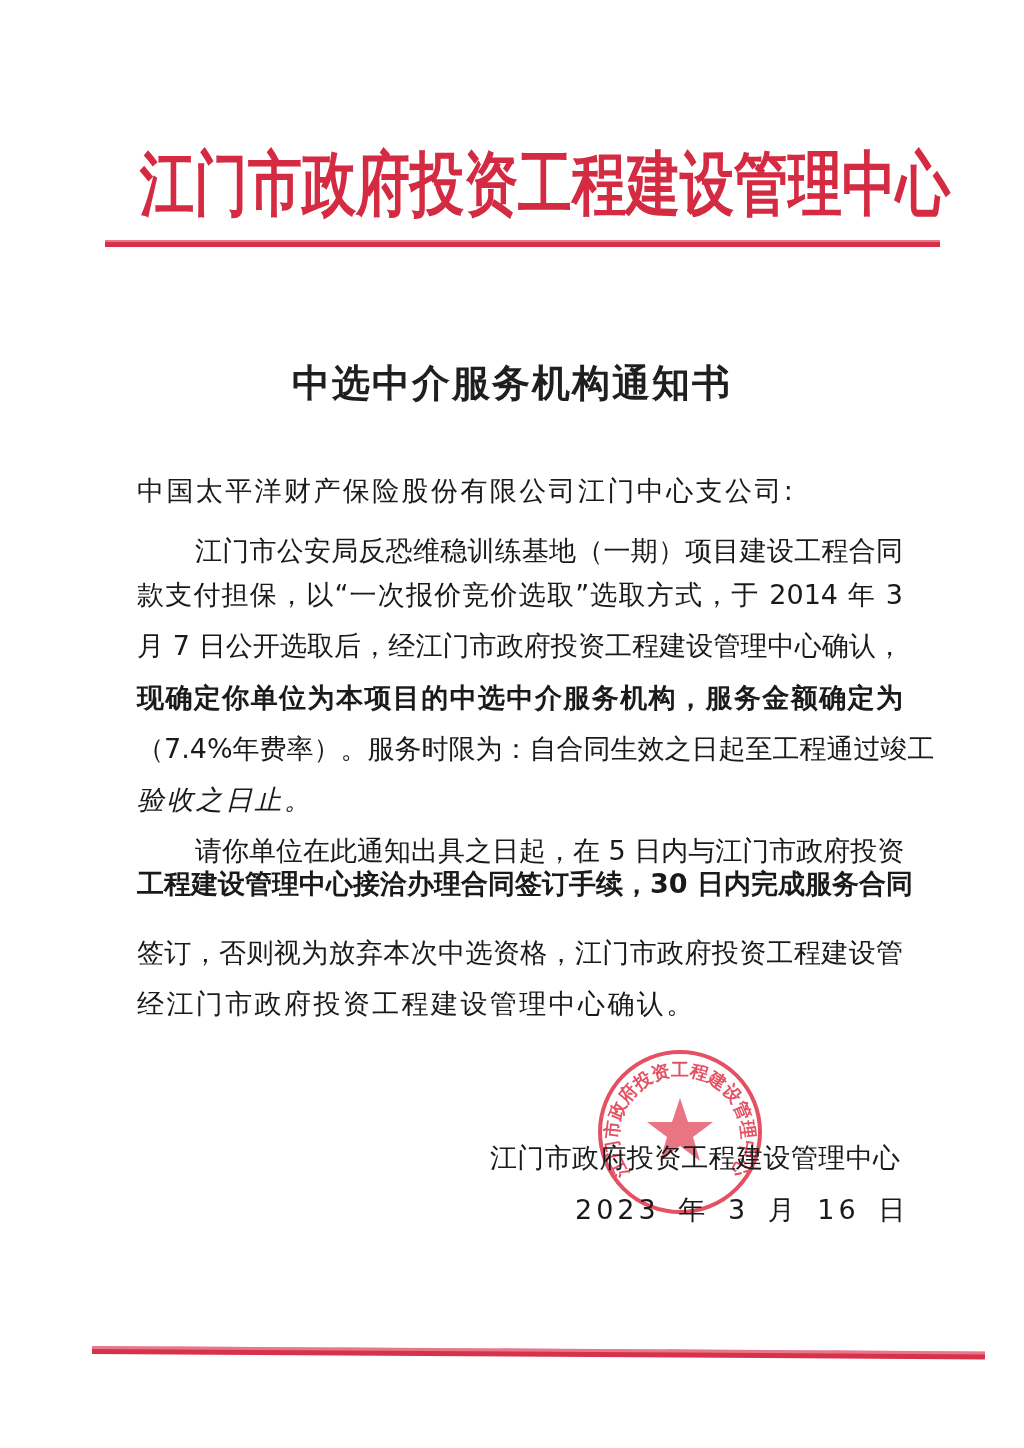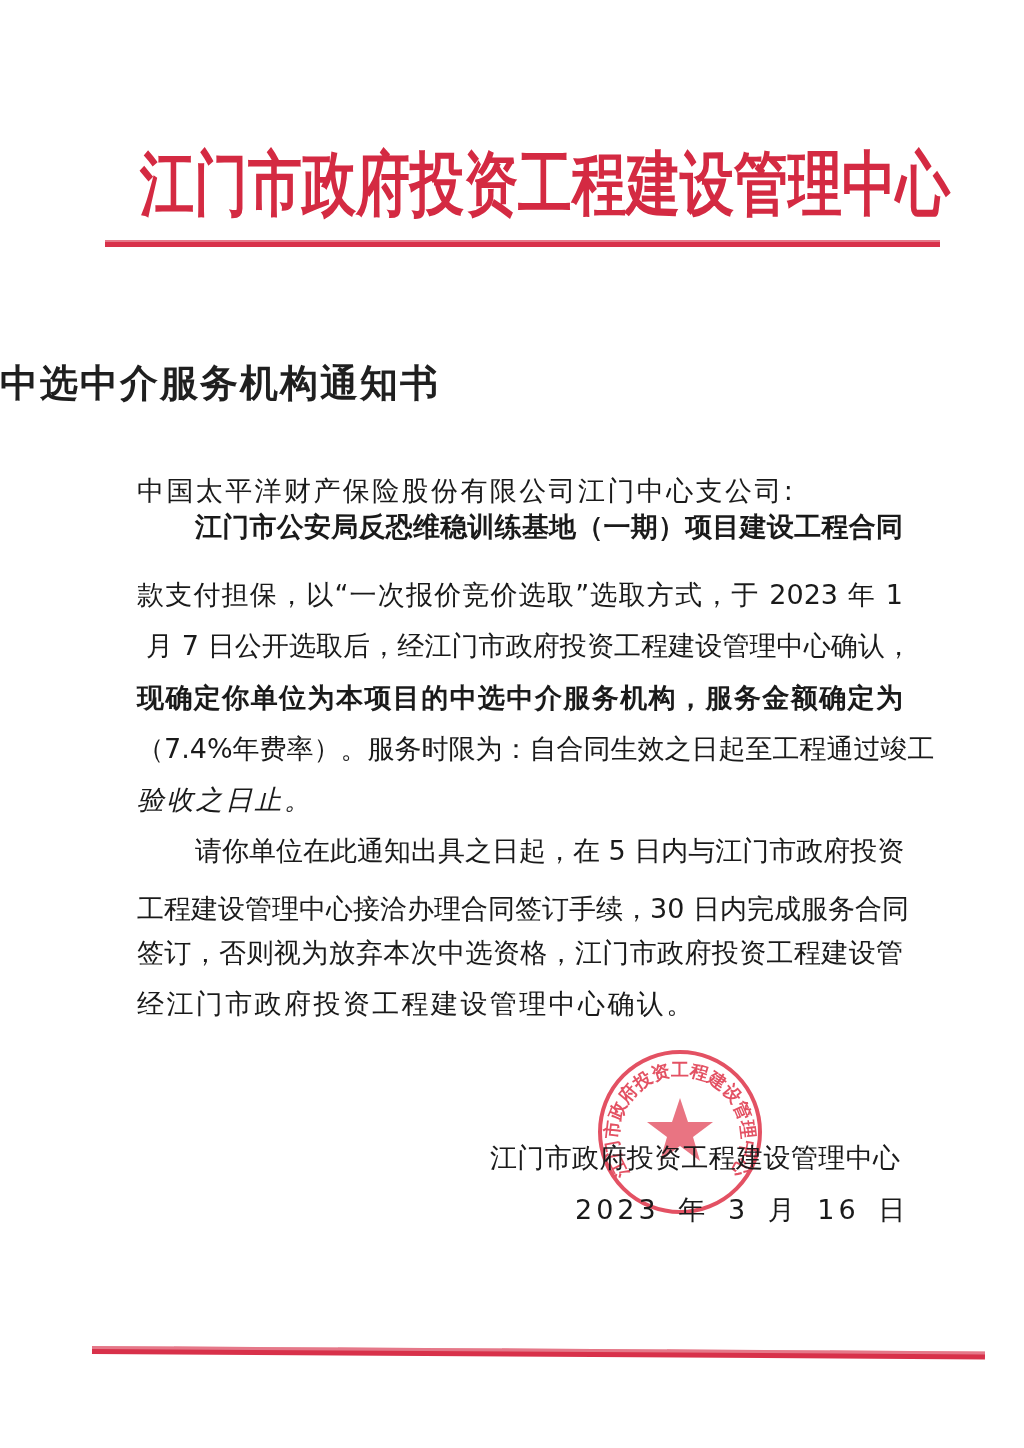--- a/index.html
+++ b/index.html
@@ -14,21 +14,21 @@
   }
   .letterhead span { display: inline-block; transform: scaleY(1.3); transform-origin: center; }
   .rule {
     position: absolute; background: #d8314a;
   }
   .rule.top { left: 105px; top: 240px; width: 835px; height: 7px;
               box-shadow: inset 0 2px 0 rgba(255,255,255,0.35); }
   .rule.bottom { left: 92px; top: 1346px; width: 893px; height: 8px;
                  box-shadow: inset 0 3px 0 rgba(255,255,255,0.35); transform: rotate(0.35deg); transform-origin: left center; }
   .doc-title {
-    position: absolute; left: 0; top: 358px; width: 1024px; 
+    position: absolute; left: 0; top: 358px; width: 1024px; text-align: center;
     font-size: 38px; font-weight: bold; color: #1f1f1f; letter-spacing: 2px;
     font-family: "DejaVu Serif", "Liberation Serif", serif;
   }
   .body-text {
     position: absolute; left: 137px; width: 768px;
     font-family: "DejaVu Sans", "Liberation Sans", sans-serif;
     font-size: 27px; color: #1a1a1a;
   }
   .line {
     position: absolute; left: 0; height: 34px; line-height: 34px; white-space: nowrap;
@@ -51,29 +51,29 @@
 <body>
 
 <div class="letterhead"><span>江门市政府投资工程建设管理中心</span></div>
 <div class="rule top"></div>
 
 <div class="doc-title">中选中介服务机构通知书</div>
 
 <div class="body-text" style="top:474px;">
   <div class="line short" style="top:0px;">中国太平洋财产保险股份有限公司江门中心支公司:</div>
 
-  <div class="line indent" style="top:36px;font-weight:bold;">江门市公安局反恐维稳训练基地（一期）项目建设工程合同</div>
-  <div class="line" style="top:104px;">款支付担保，以“一次报价竞价选取”选取方式，于 2023 年 1</div>
-  <div class="line" style="top:155px;margin-left:9px;">月 7 日公开选取后，经江门市政府投资工程建设管理中心确认，</div>
+  <div class="line indent" style="top:60px;">江门市公安局反恐维稳训练基地（一期）项目建设工程合同</div>
+  <div class="line" style="top:104px;">款支付担保，以“一次报价竞价选取”选取方式，于 2014 年 3</div>
+  <div class="line" style="top:155px;">月 7 日公开选取后，经江门市政府投资工程建设管理中心确认，</div>
   <div class="line" style="top:207px;font-weight:bold;">现确定你单位为本项目的中选中介服务机构，服务金额确定为</div>
   <div class="line" style="top:258px;">（7.4%年费率）。服务时限为：自合同生效之日起至工程通过竣工</div>
   <div class="line short" style="top:309px;font-style:italic;">验收之日止。</div>
 
   <div class="line indent" style="top:360px;">请你单位在此通知出具之日起，在 5 日内与江门市政府投资</div>
-  <div class="line" style="top:418px;">工程建设管理中心接洽办理合同签订手续，30 日内完成服务合同</div>
+  <div class="line" style="top:393px;font-weight:bold;">工程建设管理中心接洽办理合同签订手续，30 日内完成服务合同</div>
   <div class="line" style="top:462px;">签订，否则视为放弃本次中选资格，江门市政府投资工程建设管</div>
   <div class="line short" style="top:513px;">经江门市政府投资工程建设管理中心确认。</div>
 </div>
 
 <svg class="stamp" viewBox="0 0 168 168">
   <defs>
     <path id="stamp-arc" d="M 30 120 A 62 62 0 1 1 138 120"></path>
   </defs>
   <circle cx="84" cy="84" r="80" fill="none" stroke="#e03a4e" stroke-width="4"></circle>
   <polygon points="84,50 92,74 117,74 97,89 104,113 84,98 64,113 71,89 51,74 76,74" fill="#e03a4e" opacity="0.8"></polygon>

